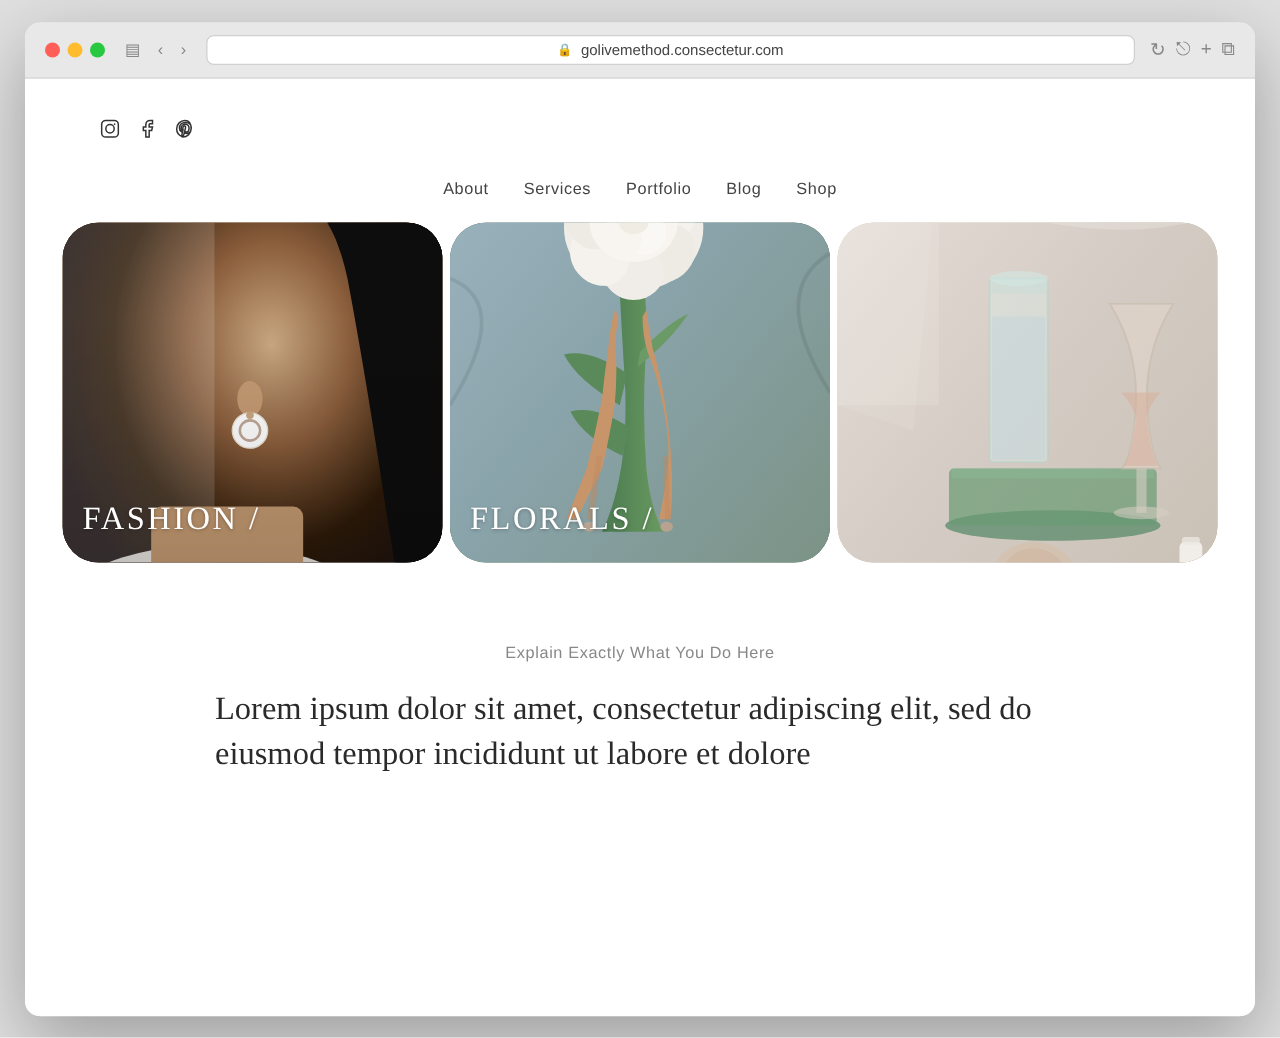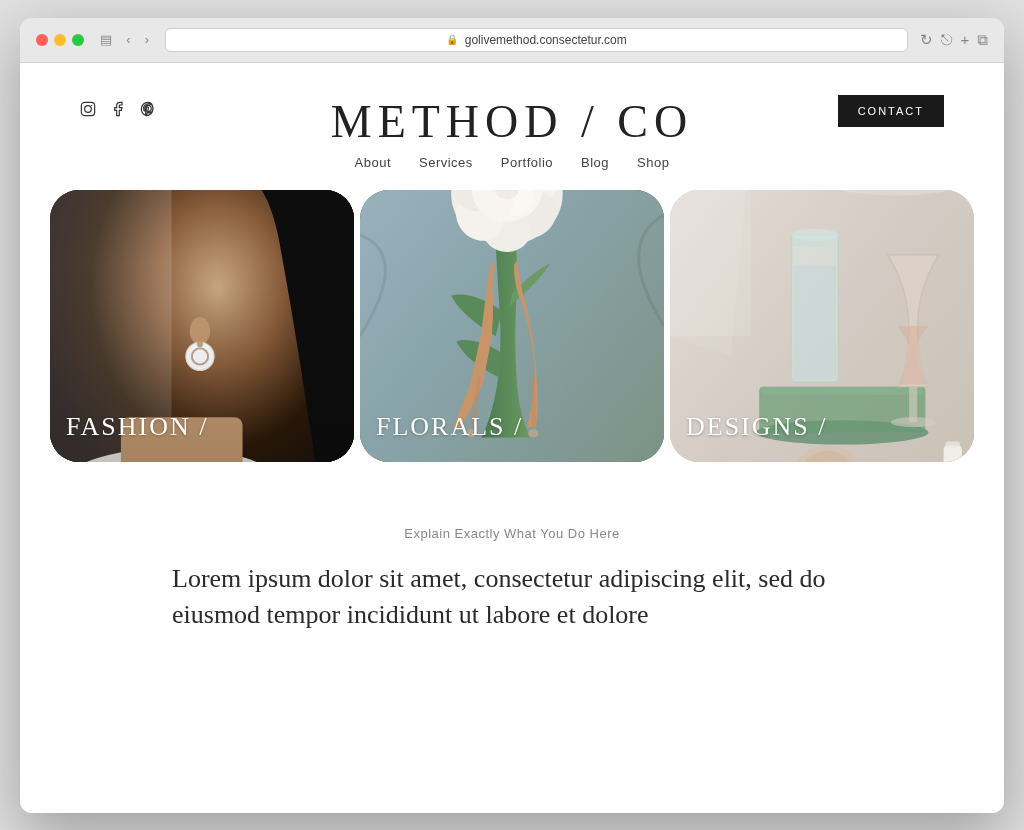--- a/index.html
+++ b/index.html
@@ -323,23 +323,21 @@
               <path d="M18 2h-3a5 5 0 0 0-5 5v3H7v4h3v8h4v-8h3l1-4h-4V7a1 1 0 0 1 1-1h3z"></path>
             </svg>
           </a>
           <a class="social-icon">
             <svg width="16" height="16" viewBox="0 0 24 24" fill="none" stroke="#333" stroke-width="1.8">
               <path d="M12 2C6.48 2 2 6.48 2 12c0 4.24 2.65 7.86 6.39 9.29-.09-.78-.17-1.98.03-2.83.19-.77 1.27-5.38 1.27-5.38s-.32-.65-.32-1.61c0-1.51.88-2.64 1.97-2.64.93 0 1.38.7 1.38 1.54 0 .94-.6 2.34-.91 3.64-.26 1.09.54 1.97 1.61 1.97 1.93 0 3.42-2.04 3.42-4.97 0-2.6-1.87-4.42-4.54-4.42-3.09 0-4.9 2.32-4.9 4.71 0 .93.36 1.93.8 2.48.09.11.1.2.07.31-.08.33-.26 1.09-.3 1.24-.05.2-.16.24-.37.15-1.39-.65-2.26-2.68-2.26-4.32 0-3.51 2.55-6.74 7.36-6.74 3.86 0 6.86 2.75 6.86 6.43 0 3.83-2.41 6.91-5.76 6.91-1.13 0-2.19-.59-2.55-1.28l-.69 2.59c-.25.97-.93 2.18-1.39 2.92.05.01.1.02.15.02 5.52 0 10-4.48 10-10S17.52 2 12 2z"></path>
             </svg>
           </a>
         </div>
 
-        <h1 class="site-title">METHOD / CO</h1>
-
-        <button class="contact-btn">CONTACT</button>
+
       </div>
 
       <nav class="site-nav">
         <a class="nav-link">About</a>
         <a class="nav-link">Services</a>
         <a class="nav-link">Portfolio</a>
         <a class="nav-link">Blog</a>
         <a class="nav-link">Shop</a>
       </nav>
     </div>
@@ -483,21 +481,20 @@
           <ellipse cx="248" cy="345" rx="15" ry="8" fill="#d4a076"></ellipse>
           <rect x="234" y="344" width="28" height="7" fill="#c8956a" opacity="0.7"></rect>
           <rect x="235" y="346" width="26" height="4" fill="#f0e0cc" opacity="0.9"></rect>
 
           <rect x="270" y="308" width="18" height="28" rx="4" fill="rgba(245,242,238,0.9)"></rect>
           <rect x="272" y="304" width="14" height="6" rx="2" fill="rgba(235,230,225,0.8)"></rect>
 
           <rect x="0" y="0" width="80" height="200" fill="rgba(255,255,255,0.12)" rx="0"></rect>
           <path d="M0 0 L80 0 L60 220 L0 200 Z" fill="rgba(255,255,255,0.08)"></path>
         </svg>
-        <span class="card-label">DESIGNS /</span>
       </div>
     </div>
 
     <div class="content-section">
       <p class="content-subtitle">Explain Exactly What You Do Here</p>
       <p class="content-body">Lorem ipsum dolor sit amet, consectetur adipiscing elit, sed do eiusmod tempor incididunt ut labore et dolore</p>
     </div>
   </div>
 </div>
 

